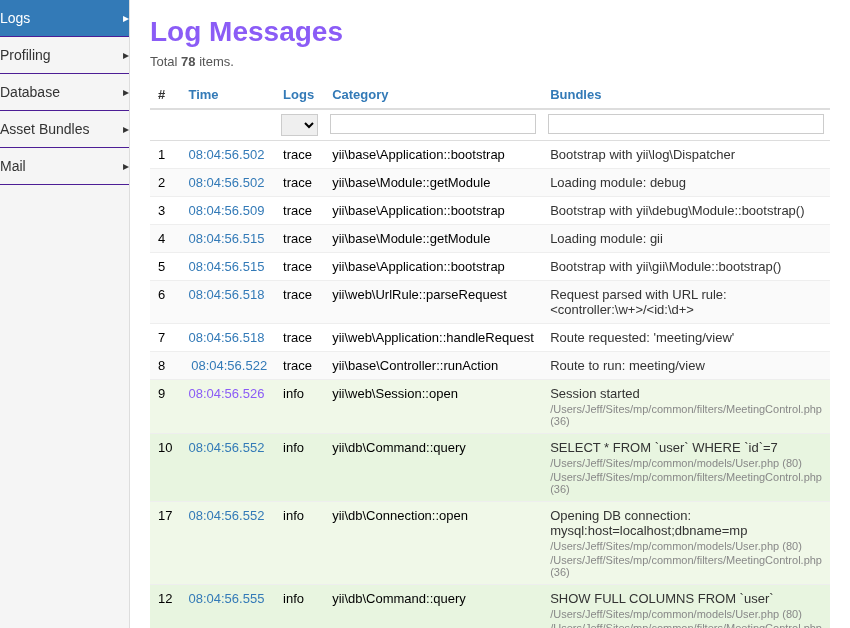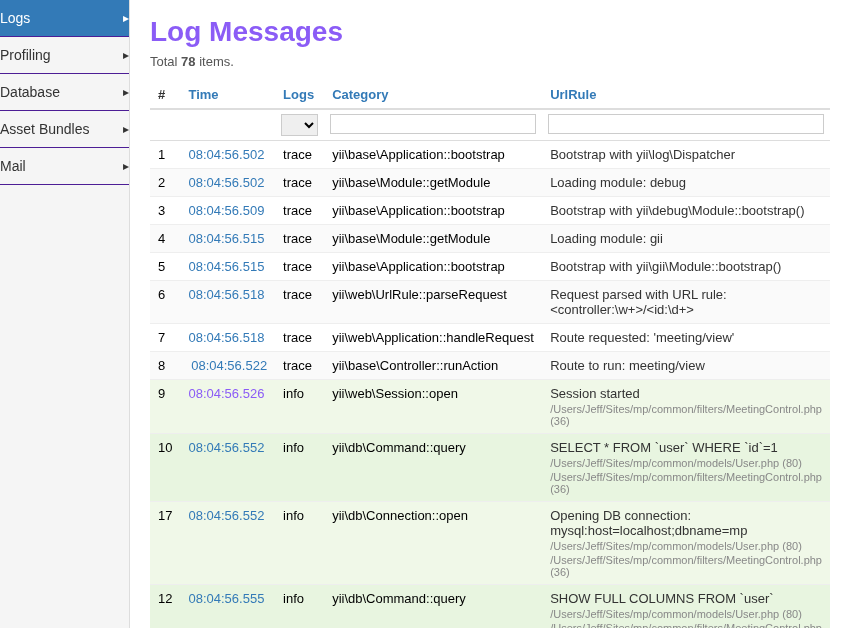--- a/index.html
+++ b/index.html
@@ -148,21 +148,21 @@
     <span>items.</span>
   </p>
 
   <table class="log-table">
     <thead>
       <tr>
         <th class="col-num plain">#</th>
         <th class="col-time">Time</th>
         <th class="col-level">Logs</th>
         <th class="col-category">Category</th>
-        <th class="col-message">UrlRule</th>
+        <th class="col-message">Bundles</th>
       </tr>
       <tr class="filter-row">
         <td></td>
         <td></td>
         <td>
           <select>
             <option value=""></option>
             <option value="trace">trace</option>
             <option value="info">info</option>
             <option value="warning">warning</option>
@@ -239,21 +239,21 @@
           <td style="color: #8b5cf6;">08:04:56.526</td>
           <td>info</td>
           <td>yii\web\Session::open</td>
           <td><span class="msg-main">Session started</span><span class="msg-sub">/Users/Jeff/Sites/mp/common/filters/MeetingControl.php (36)</span></td>
         </tr>
         <tr class="info-row">
           <td>10</td>
           <td style="color: rgb(51, 122, 183);">08:04:56.552</td>
           <td>info</td>
           <td>yii\db\Command::query</td>
-          <td><span class="msg-main">SELECT * FROM `user` WHERE `id`=1</span><span class="msg-sub">/Users/Jeff/Sites/mp/common/models/User.php (80)</span><span class="msg-sub">/Users/Jeff/Sites/mp/common/filters/MeetingControl.php (36)</span></td>
+          <td><span class="msg-main">SELECT * FROM `user` WHERE `id`=7</span><span class="msg-sub">/Users/Jeff/Sites/mp/common/models/User.php (80)</span><span class="msg-sub">/Users/Jeff/Sites/mp/common/filters/MeetingControl.php (36)</span></td>
         </tr>
         <tr class="info-row">
           <td>17</td>
           <td style="color: rgb(51, 122, 183);">08:04:56.552</td>
           <td>info</td>
           <td>yii\db\Connection::open</td>
           <td><span class="msg-main">Opening DB connection: mysql:host=localhost;dbname=mp</span><span class="msg-sub">/Users/Jeff/Sites/mp/common/models/User.php (80)</span><span class="msg-sub">/Users/Jeff/Sites/mp/common/filters/MeetingControl.php (36)</span></td>
         </tr>
         <tr class="info-row">
           <td>12</td>

